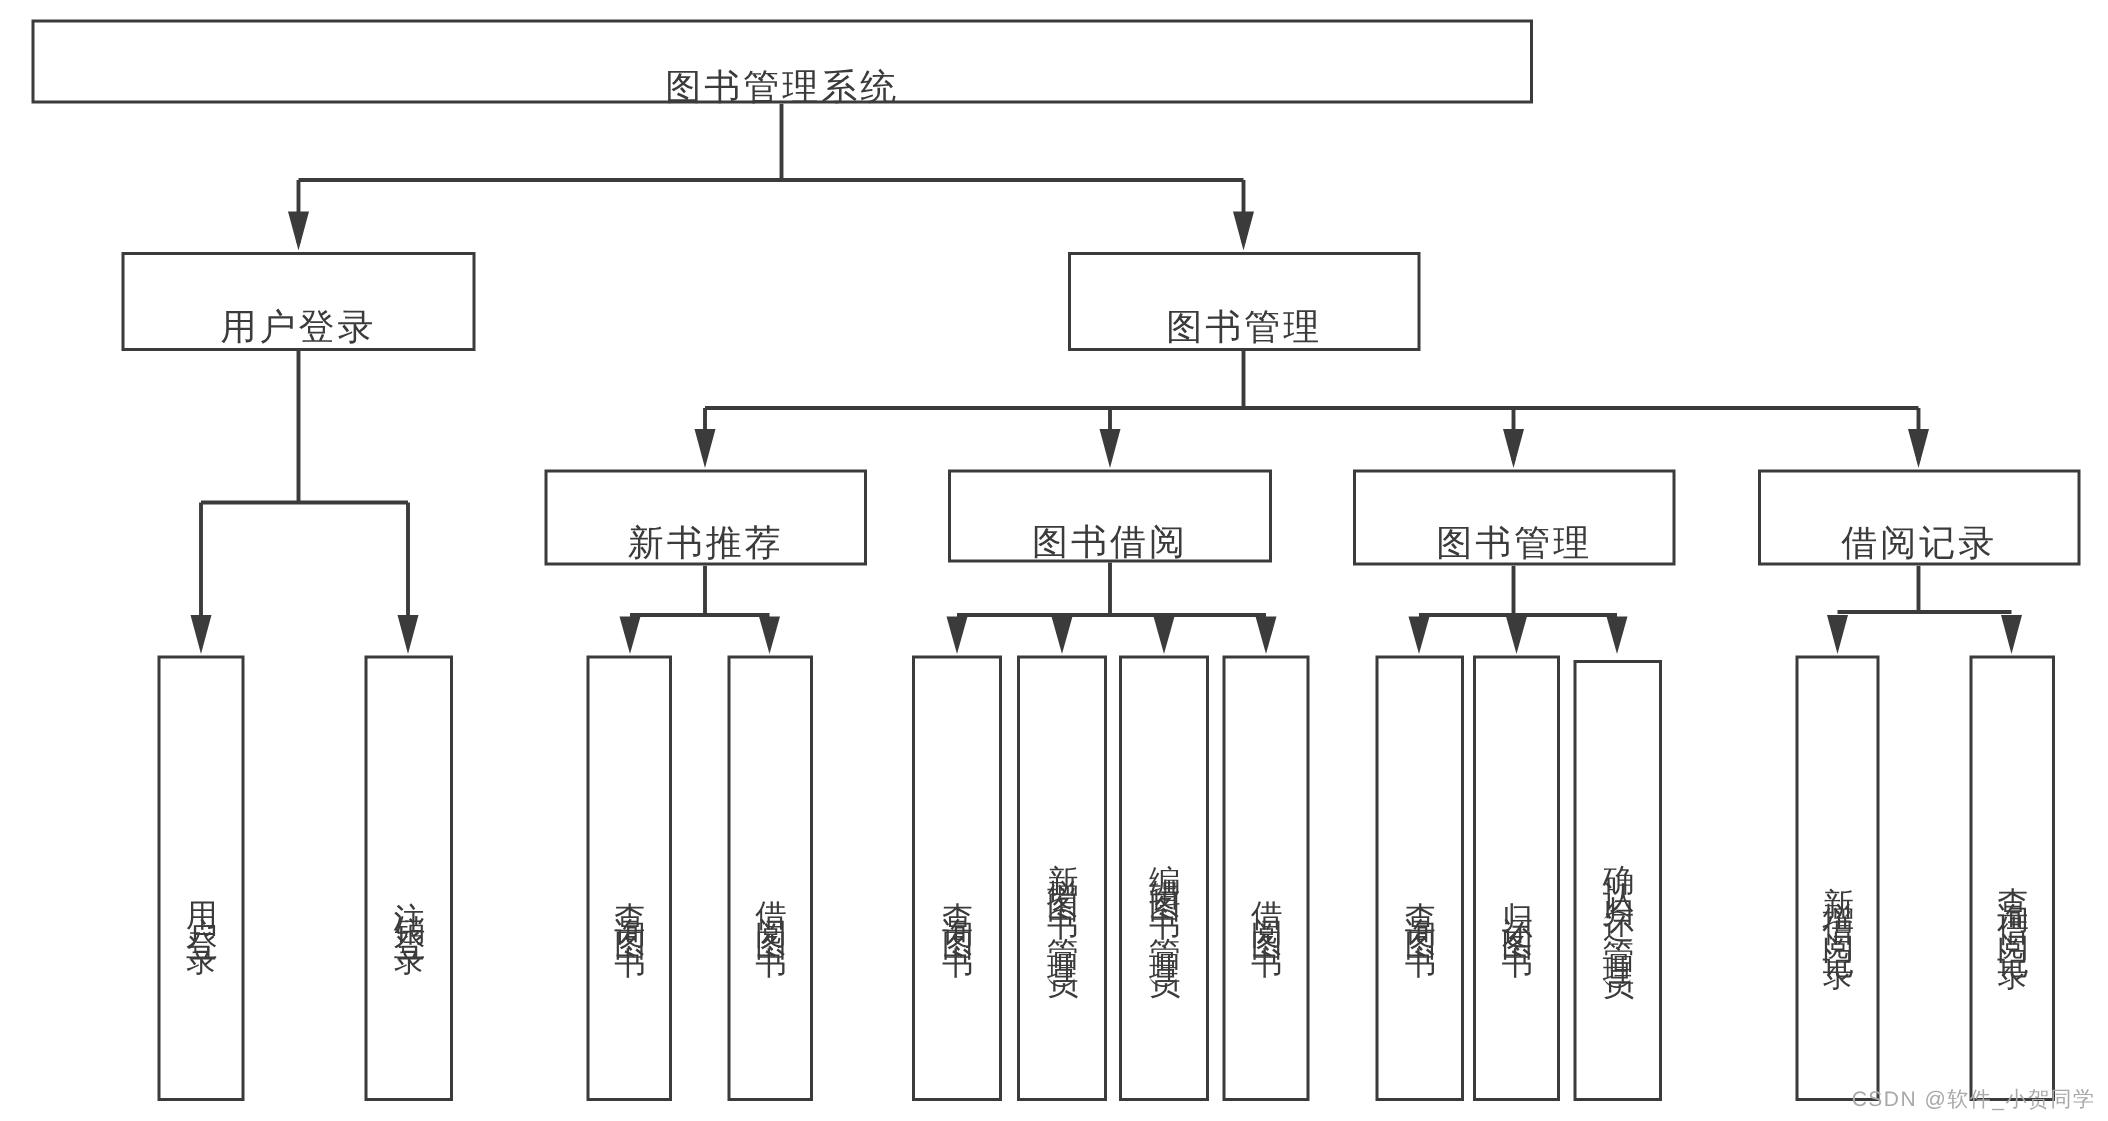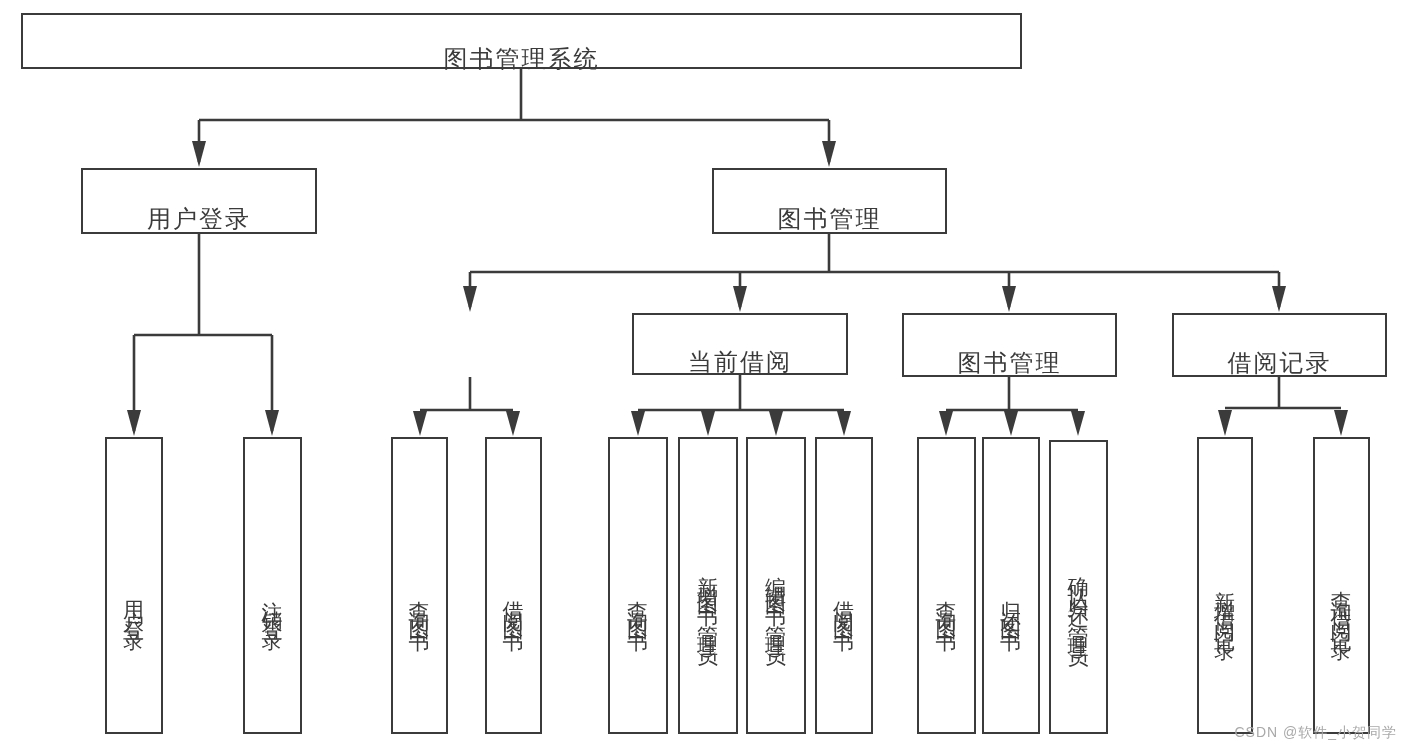--- a/index.html
+++ b/index.html
@@ -129,22 +129,25 @@
     <span class="lbl">图书管理系统</span>
   </div>
 
   <div class="node" style="left:81px;top:168px;width:236px;height:66px;">
     <span class="lbl">用户登录</span>
   </div>
   <div class="node" style="left:712px;top:168px;width:235px;height:66px;">
     <span class="lbl">图书管理</span>
   </div>
 
+  <div class="node" style="left:363px;top:313px;width:215px;height:64px;">
+    <span class="lbl">新书推荐</span>
+  </div>
   <div class="node" style="left:632px;top:313px;width:216px;height:62px;">
-    <span class="lbl">当前借阅</span>
+    <span class="lbl">图书借阅</span>
   </div>
   <div class="node" style="left:902px;top:313px;width:215px;height:64px;">
     <span class="lbl">图书管理</span>
   </div>
   <div class="node" style="left:1172px;top:313px;width:215px;height:64px;">
     <span class="lbl">借阅记录</span>
   </div>
 
   <div class="node leaf" style="left:105px;top:437px;width:58px;height:297px;">
     <span class="lbl">用户登录</span>

